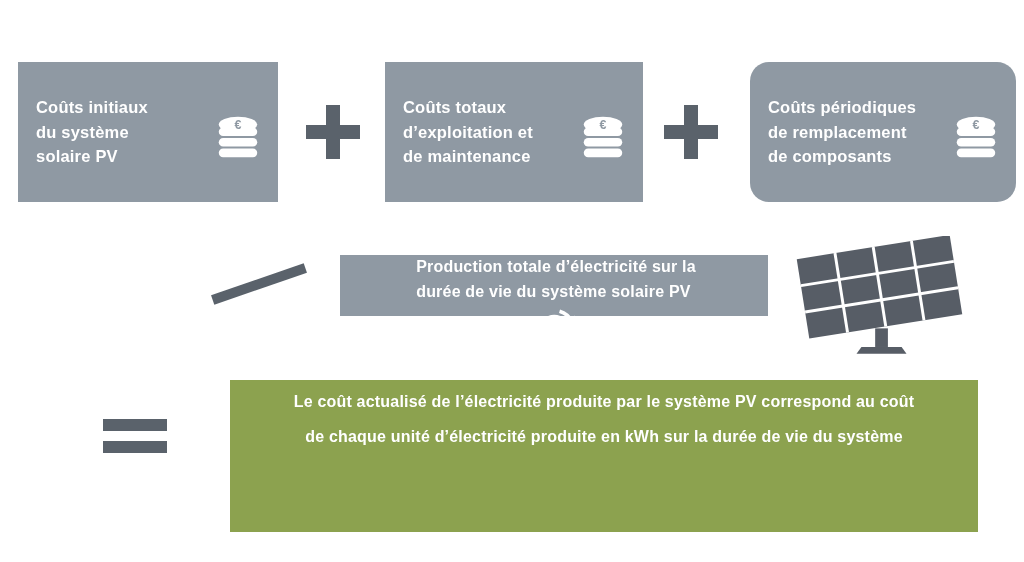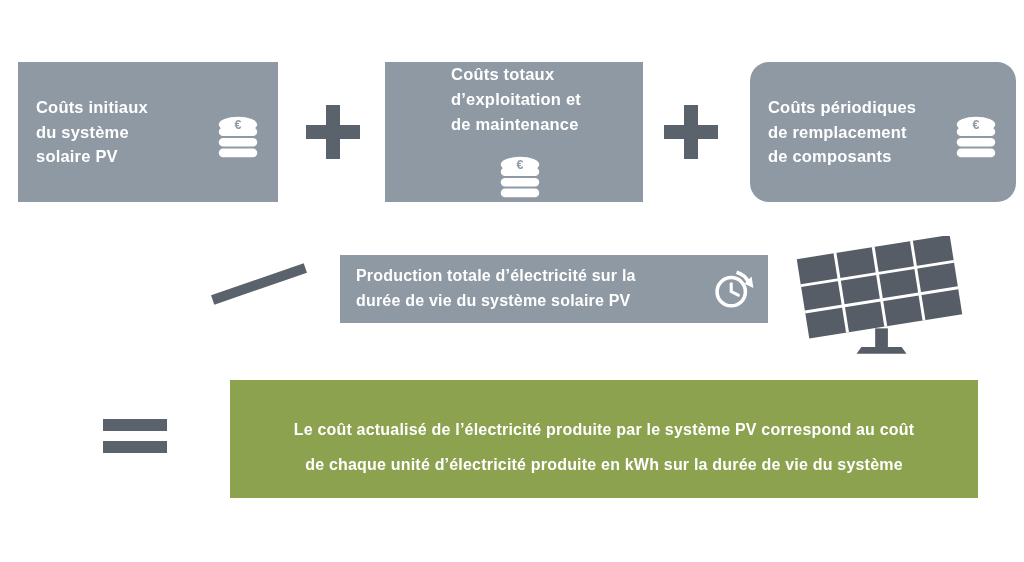--- a/index.html
+++ b/index.html
@@ -25,21 +25,21 @@
     color: var(--text-white, #ffffff);
     font-weight: bold;
   }
   .box-label {
     white-space: pre-line;
     font-size: 16.5px;
     line-height: 1.5;
     letter-spacing: 0.2px;
   }
   .box-1 { left: 18px;  top: 62px; width: 260px; height: 140px; }
-  .box-2 { left: 385px; top: 62px; width: 258px; height: 140px; flex-direction: column; }
+  .box-2 { left: 385px; top: 62px; width: 258px; height: 140px; }
   .box-3 { left: 750px; top: 62px; width: 266px; height: 140px; border-radius: 19px; }
 
   .coins-icon { flex: 0 0 auto; margin-top: 10px; margin-left: 8px; }
 
   
   .plus { position: absolute; width: 54px; height: 54px; }
   .plus::before, .plus::after {
     content: "";
     position: absolute;
     background: var(--operator-gray, #5a626b);
@@ -52,47 +52,47 @@
   
   .slash {
     position: absolute;
     left: 210px; top: 279px;
     width: 98px; height: 10px;
     background: var(--operator-gray, #5a626b);
     transform: rotate(-19deg);
   }
 
   
-  .prod-box { left: 340px; top: 255px; width: 428px; height: 68px; padding: 0 12px 0 16px; }
+  .prod-box { left: 340px; top: 255px; width: 428px; height: 61px; padding: 0 12px 0 16px; flex-direction: column; }
   .prod-box .box-label { font-size: 16px; line-height: 1.55; }
   .clock-icon { flex: 0 0 auto; }
 
   
   .equals { position: absolute; left: 103px; top: 419px; width: 64px; height: 34px; }
   .equals::before, .equals::after {
     content: "";
     position: absolute;
     left: 0; width: 64px; height: 12px;
     background: var(--operator-gray, #5a626b);
   }
   .equals::before { top: 0; }
   .equals::after  { bottom: 0; }
 
   
   .result-box {
     position: absolute;
     left: 230px; top: 380px;
-    width: 748px; height: 118px;
+    width: 748px; height: 152px;
     background: var(--result-green, #8ca24f);
     display: flex;
-    align-items: flex-end;
+    align-items: flex-start;
     justify-content: center;
     color: var(--text-white, #ffffff);
     font-weight: bold;
-    padding: 16px 18px;
+    padding: 4px 18px;
   }
   .result-label {
     white-space: pre-line;
     text-align: center;
     font-size: 16px;
     line-height: 2.2;
     letter-spacing: 0.2px;
   }
 
   

